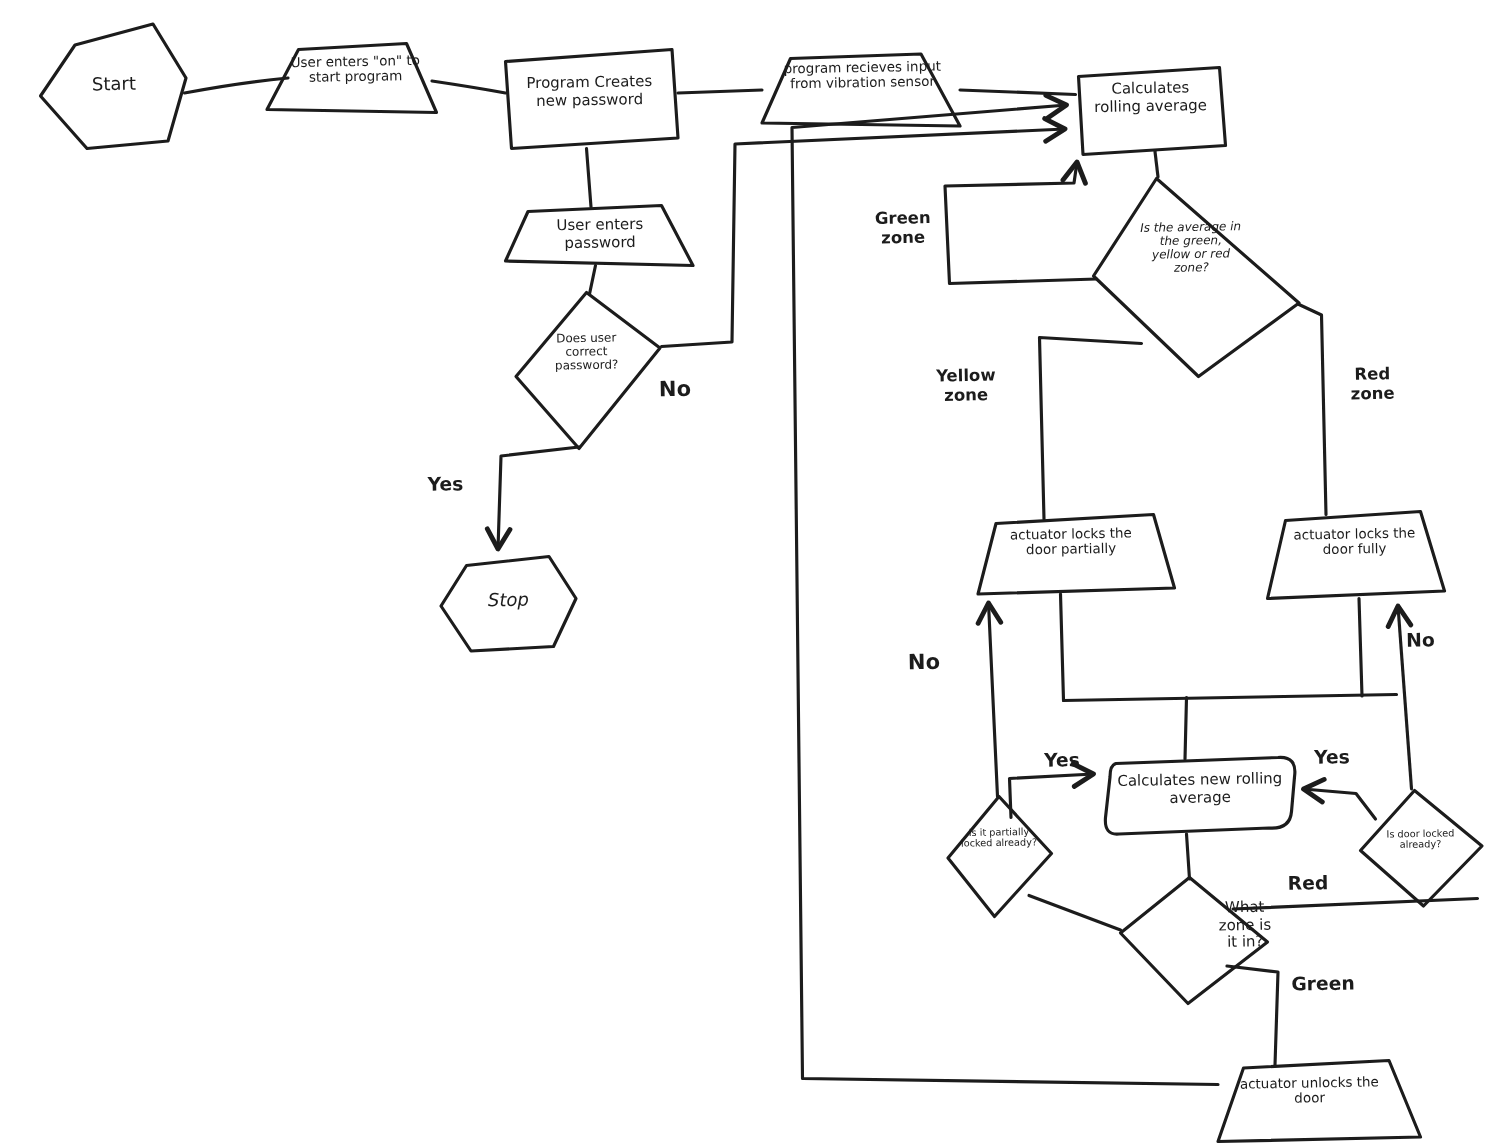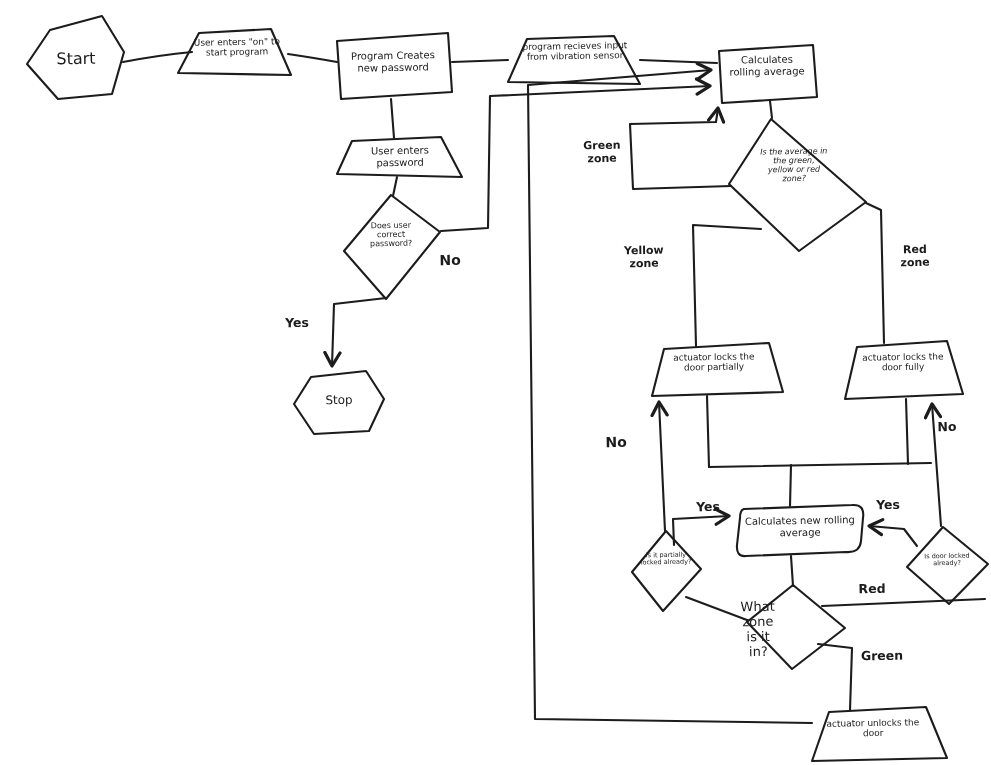--- a/index.html
+++ b/index.html
@@ -74,35 +74,35 @@
     <path d="M822,606 L985,599"></path>
     <path d="M818,644 L852,648 L850,710"></path>
     <path d="M747,620 L686,597"></path>
     <path marker-end="url(#arw)" d="M665,531 L659,402"></path>
     <path marker-end="url(#arw)" d="M674,545 L673,519 L729,516"></path>
     <path marker-end="url(#arw)" d="M917,546 L904,529 L869,526"></path>
     <path marker-end="url(#arw)" d="M941,526 L932,404"></path>
     <path marker-end="url(#arw)" d="M812,723 L535,719 L528,85 L711,70"></path>
   </svg>
 
-  <div class="lbl" style="left:45px;top:50px;width:62px;font-size:16px;">Start</div>
+  <div class="lbl" style="left:45px;top:50px;width:62px;font-size:12px;">Start</div>
   <div class="lbl node-lbl" style="left:192px;top:37px;width:90px;font-size:9px;">User enters "on" to start program</div>
   <div class="lbl node-lbl" style="left:345px;top:50px;width:96px;font-size:10px;">Program Creates new password</div>
   <div class="lbl node-lbl" style="left:522px;top:41px;width:106px;font-size:9px;">program recieves input from vibration sensor</div>
   <div class="lbl node-lbl" style="left:727px;top:54px;width:80px;font-size:10px;">Calculates rolling average</div>
   <div class="lbl node-lbl" style="left:350px;top:145px;width:100px;font-size:10px;">User enters password</div>
   <div class="lbl small" style="left:357px;top:222px;width:68px;">Does user correct password?</div>
-  <div class="lbl" style="left:308px;top:394px;width:62px;font-size:12px;">Stop</div>
+  <div class="lbl" style="left:308px;top:394px;width:62px;font-size:12px;font-style:italic;">Stop</div>
   <div class="lbl small" style="left:760px;top:148px;width:68px;font-style:italic;">Is the average in the green, yellow or red zone?</div>
   <div class="lbl node-lbl" style="left:662px;top:352px;width:104px;font-size:9px;">actuator locks the door partially</div>
   <div class="lbl node-lbl" style="left:858px;top:352px;width:90px;font-size:9px;">actuator locks the door fully</div>
   <div class="lbl node-lbl" style="left:744px;top:515px;width:112px;font-size:10px;">Calculates new rolling average</div>
   <div class="lbl tiny" style="left:640px;top:552px;width:52px;">Is it partially locked already?</div>
   <div class="lbl tiny" style="left:921px;top:553px;width:52px;">Is door locked already?</div>
-  <div class="lbl" style="left:737px;top:600px;width:42px;font-size:13px;line-height:1.15;">What zone is it in?</div>
+  <div class="lbl" style="left:809px;top:600px;width:42px;font-size:10px;line-height:1.15;">What zone is it in?</div>
   <div class="lbl node-lbl" style="left:824px;top:718px;width:98px;font-size:9px;">actuator unlocks the door</div>
 
   <div class="lbl edge-lbl" style="left:430px;top:252px;width:40px;font-size:14px;">No</div>
   <div class="lbl edge-lbl" style="left:276px;top:316px;width:42px;">Yes</div>
   <div class="lbl edge-lbl" style="left:576px;top:140px;width:52px;font-size:11px;font-weight:bold;">Green zone</div>
   <div class="lbl edge-lbl" style="left:618px;top:245px;width:52px;font-size:11px;font-weight:bold;">Yellow zone</div>
   <div class="lbl edge-lbl" style="left:891px;top:244px;width:48px;font-size:11px;font-weight:bold;">Red zone</div>
   <div class="lbl edge-lbl" style="left:596px;top:434px;width:40px;font-size:14px;">No</div>
   <div class="lbl edge-lbl" style="left:690px;top:500px;width:36px;">Yes</div>
   <div class="lbl edge-lbl" style="left:930px;top:420px;width:34px;">No</div>

